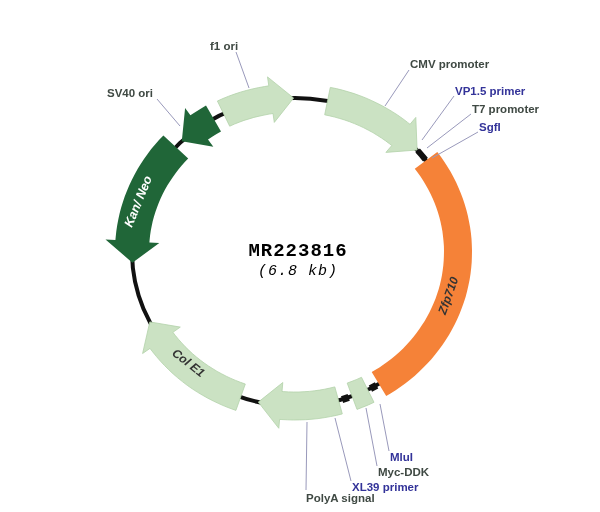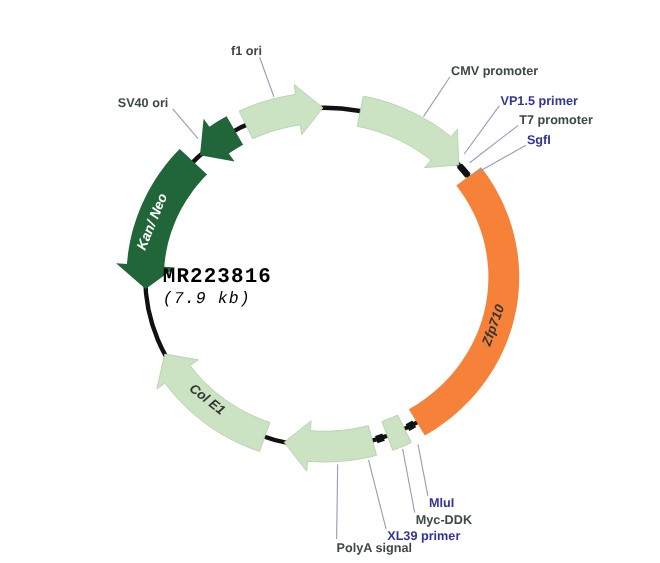--- a/index.html
+++ b/index.html
@@ -3,21 +3,21 @@
 <meta charset="utf-8">
 <style>
   html,body{margin:0;padding:0;}
   body{
     width:600px;height:512px;background:#ffffff;overflow:hidden;
     font-family:"Liberation Sans",sans-serif;
   }
   #stage{position:relative;width:600px;height:512px;background:#ffffff;}
   #plasmid-svg{position:absolute;left:0;top:0;}
   .center-label{
-    position:absolute;left:148px;width:300px;text-align:left;
+    position:absolute;left:148px;width:300px;text-align:center;
     font-family:"Liberation Mono",monospace;color:#000000;
   }
   #plasmid-title{top:240px;font-size:19px;font-weight:bold;letter-spacing:1px;}
   #plasmid-size{top:263px;font-size:15px;font-style:italic;letter-spacing:1px;}
 </style>
 </head>
 <body>
 
 <div id="stage">
   <svg id="plasmid-svg" width="600" height="512" viewBox="0 0 600 512">
@@ -51,14 +51,14 @@
       <line x1="389" y1="451" x2="380" y2="404" stroke="#9999bb" stroke-width="1"></line>
       <text x="390" y="461" fill="#333399" font-size="11.5" font-weight="bold" font-family="&quot;Liberation Sans&quot;,sans-serif">MluI</text>
       <line x1="377" y1="466" x2="366" y2="408" stroke="#9999bb" stroke-width="1"></line>
       <text x="378" y="476" fill="#3f4943" font-size="11.5" font-weight="bold" font-family="&quot;Liberation Sans&quot;,sans-serif">Myc-DDK</text>
       <line x1="351" y1="481" x2="335" y2="418" stroke="#9999bb" stroke-width="1"></line>
       <text x="352" y="491" fill="#333399" font-size="11.5" font-weight="bold" font-family="&quot;Liberation Sans&quot;,sans-serif">XL39 primer</text>
       <line x1="306" y1="490" x2="307" y2="422" stroke="#9999bb" stroke-width="1"></line>
       <text x="306" y="502" fill="#3f4943" font-size="11.5" font-weight="bold" font-family="&quot;Liberation Sans&quot;,sans-serif">PolyA signal</text>
     </svg>
   <div id="plasmid-title" class="center-label">MR223816</div>
-  <div id="plasmid-size" class="center-label">(7.9 kb)</div>
+  <div id="plasmid-size" class="center-label">(6.8 kb)</div>
 </div>
 
 </body></html>

